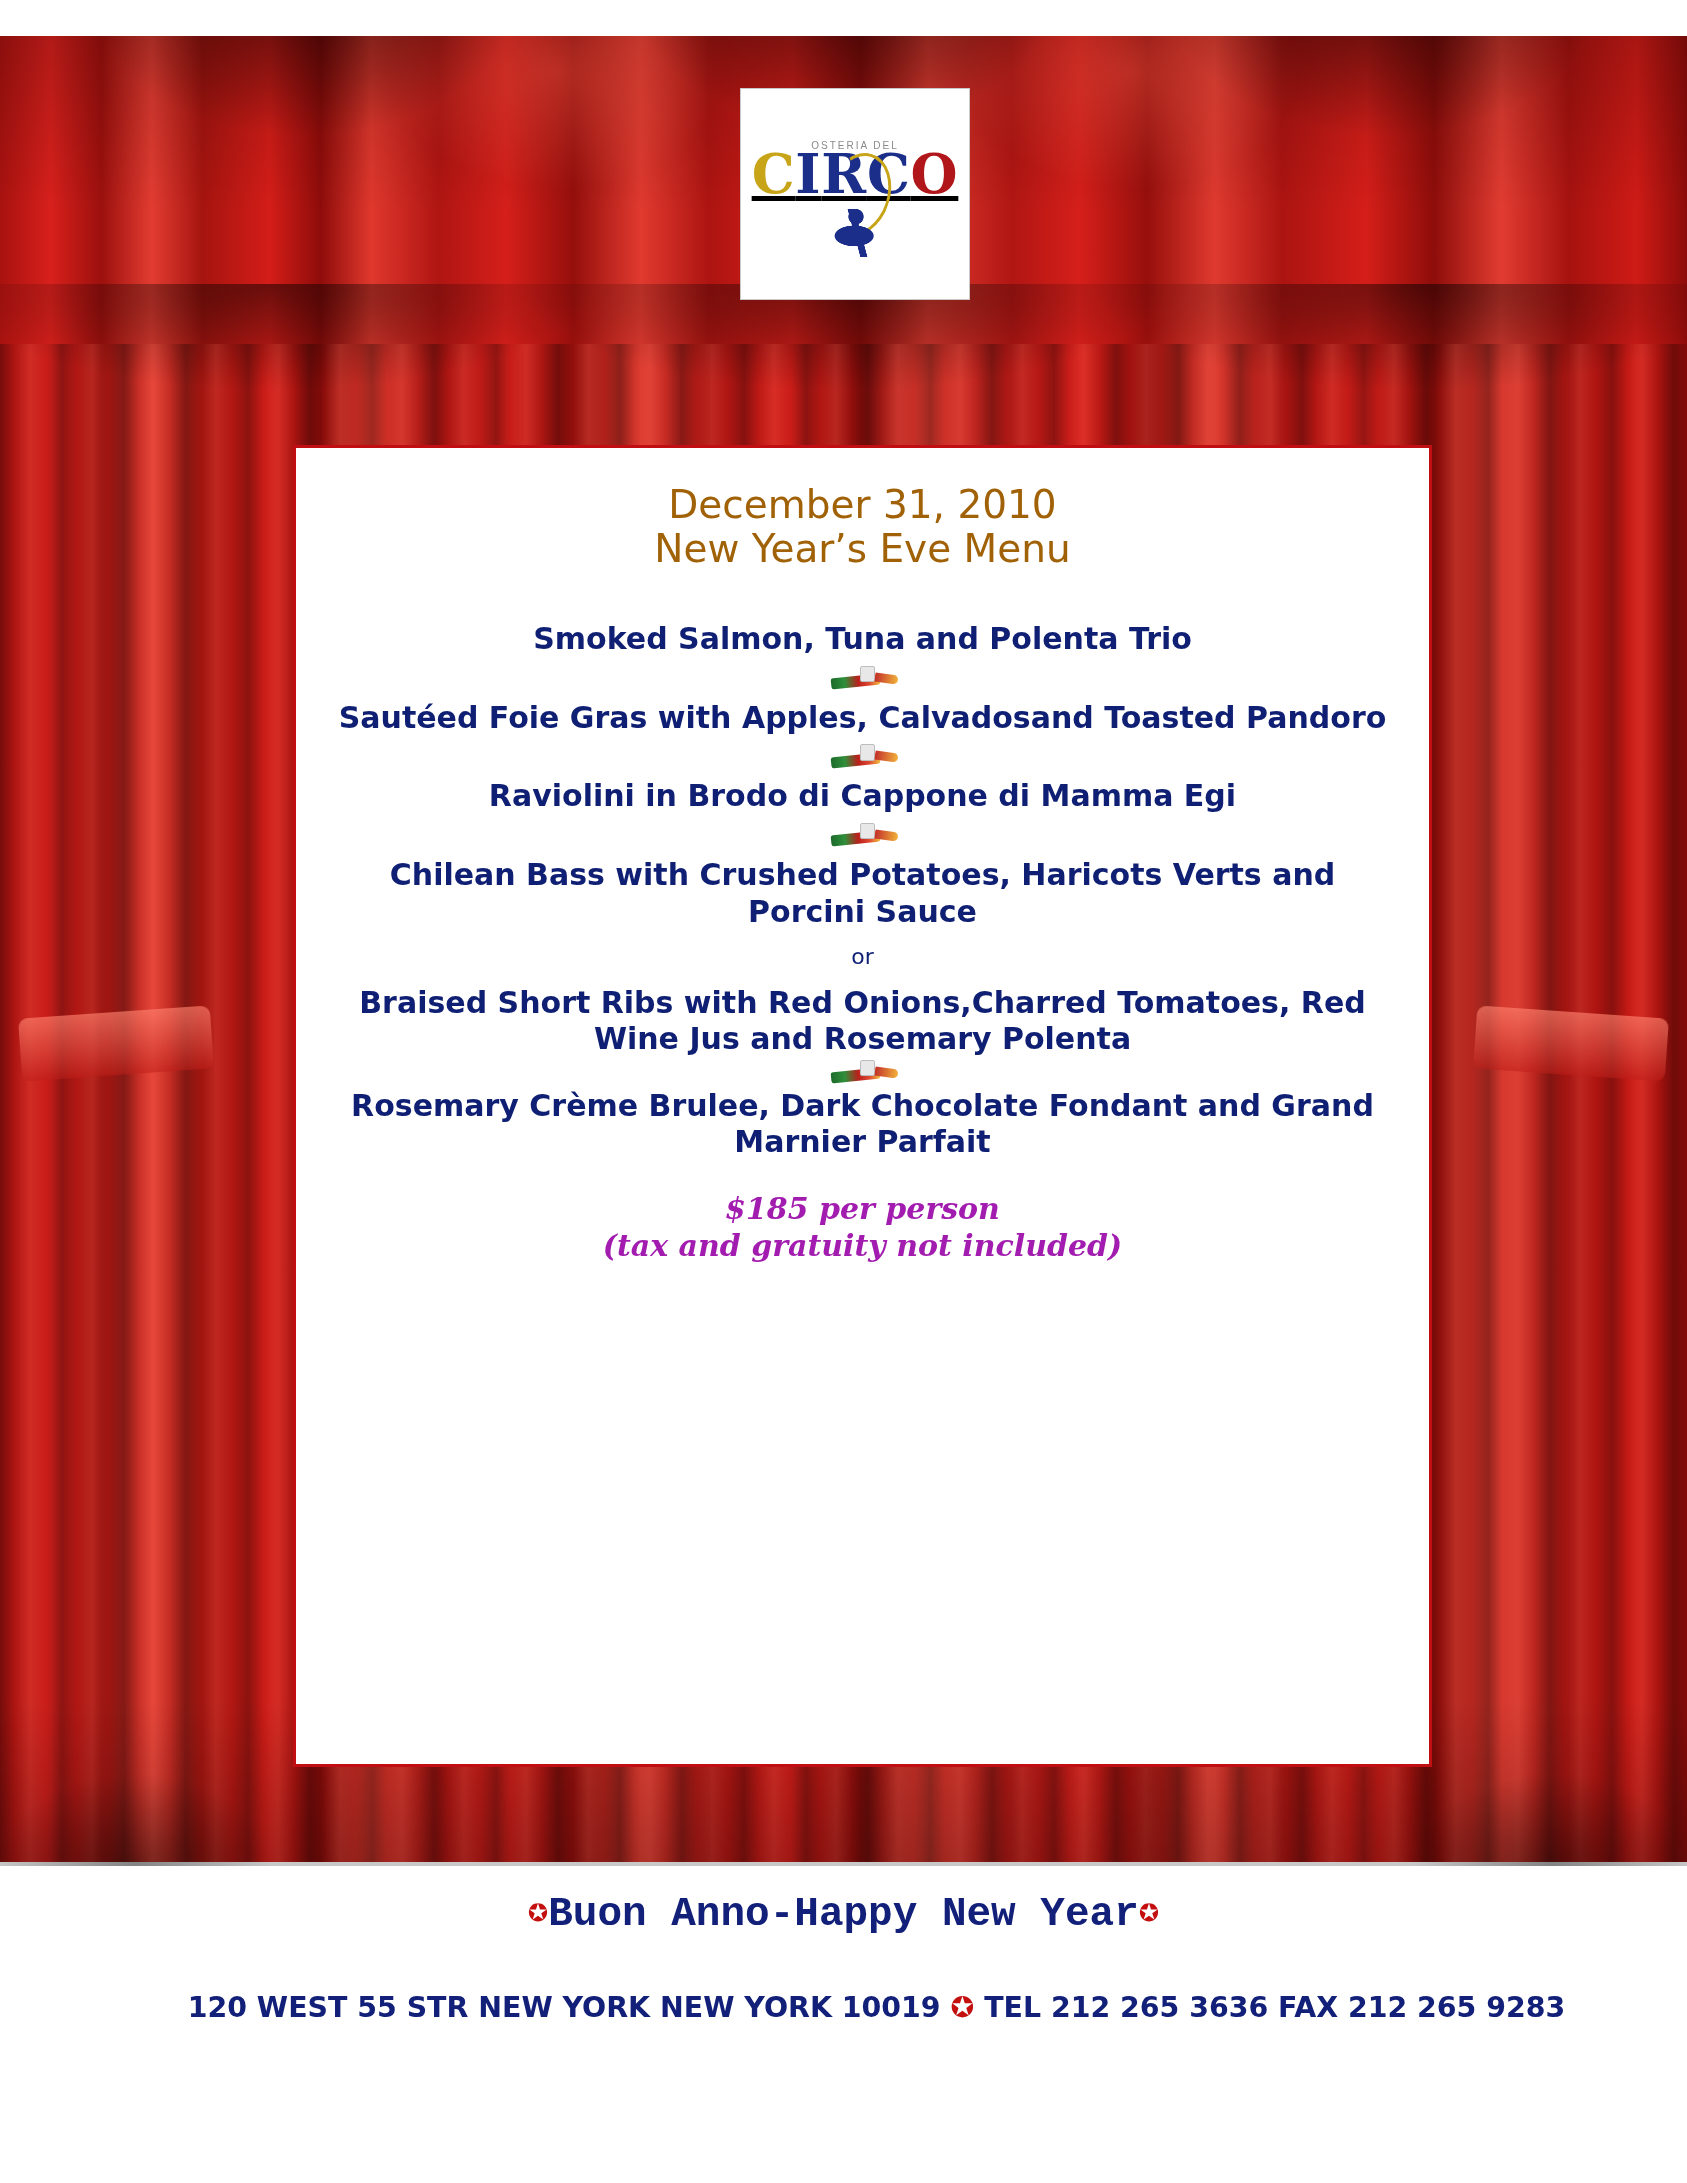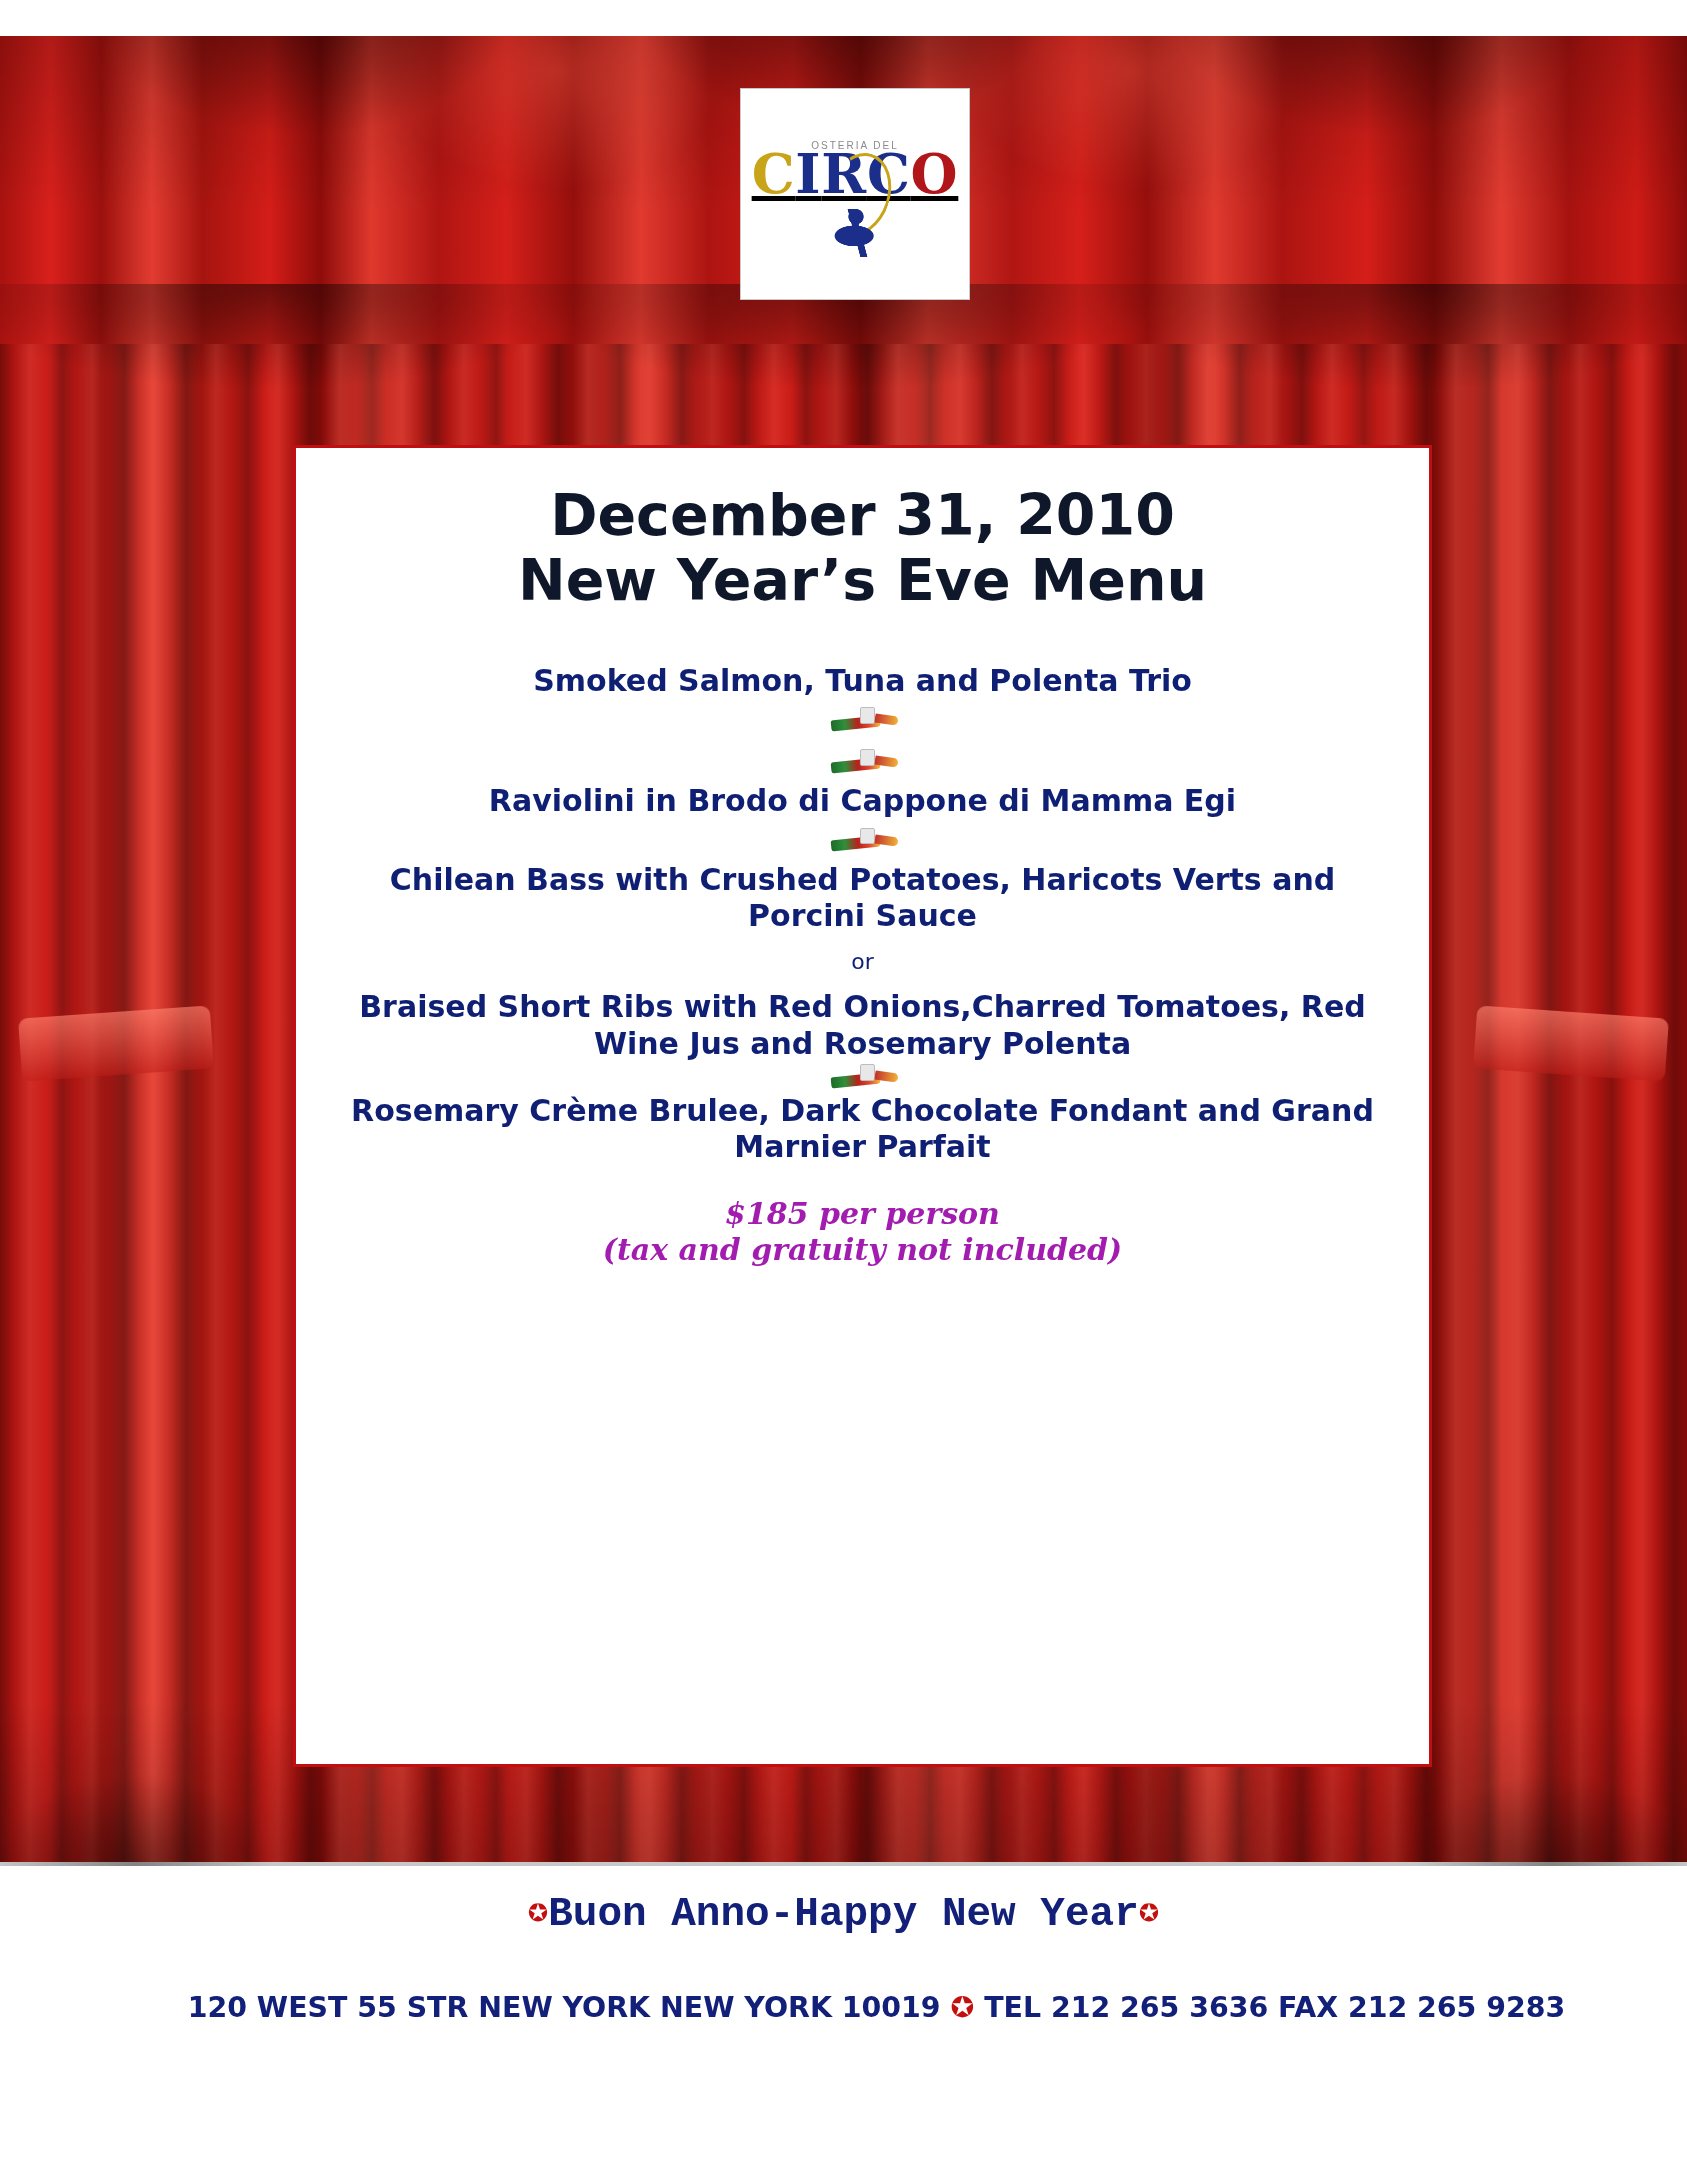--- a/index.html
+++ b/index.html
@@ -172,24 +172,24 @@
     width: 1139px;
     height: 1322px;
     background: #ffffff;
     border: 3.3px solid #c00e13;
     box-sizing: border-box;
     z-index: 5;
     text-align: center;
     padding: 26.5px 40px 0 40px;
   }
   .menu-title {
-    color: #0f172a;
-    font-family: "DejaVu Sans", sans-serif;
-    font-weight: 700;
-    font-size: 57px;
+    color: #a16207;
+    font-family: "DejaVu Sans", sans-serif;
+    font-weight: 400;
+    font-size: 39px;
     line-height: 1.15;
     margin: 8px 0 0 0;
   }
   .menu-title .line2 { display: block; }
 
   .course {
     color: #0f1f73;
     font-family: "DejaVu Sans", sans-serif;
     font-weight: 700;
     font-size: 30px;
@@ -326,20 +326,21 @@
   <p class="course first">Smoked Salmon, Tuna and Polenta Trio</p>
 
   <div class="divider">
     <span class="cracker">
       <span class="body"></span>
         <span class="cap"></span>
         <span class="spark"></span>
     </span>
   </div>
 
+  <p class="course">Sautéed Foie Gras with Apples, Calvadosand Toasted Pandoro</p>
 
   <div class="divider">
     <span class="cracker">
       <span class="body"></span>
         <span class="cap"></span>
         <span class="spark"></span>
     </span>
   </div>
 
   <p class="course">Raviolini in Brodo di Cappone di Mamma Egi</p>

